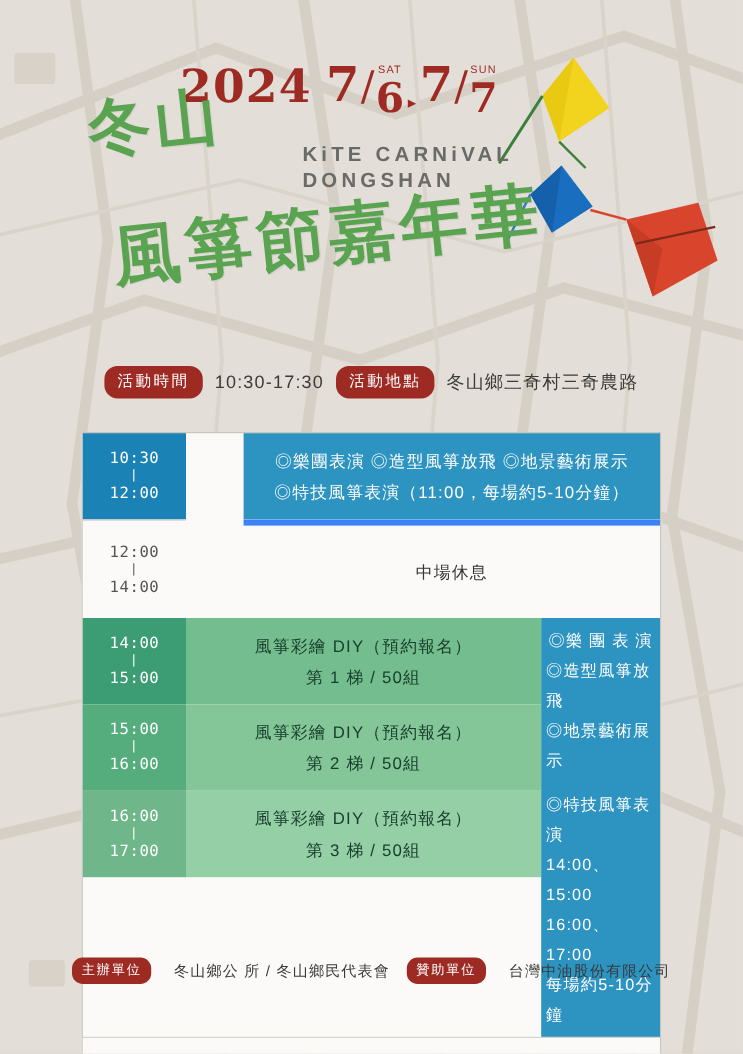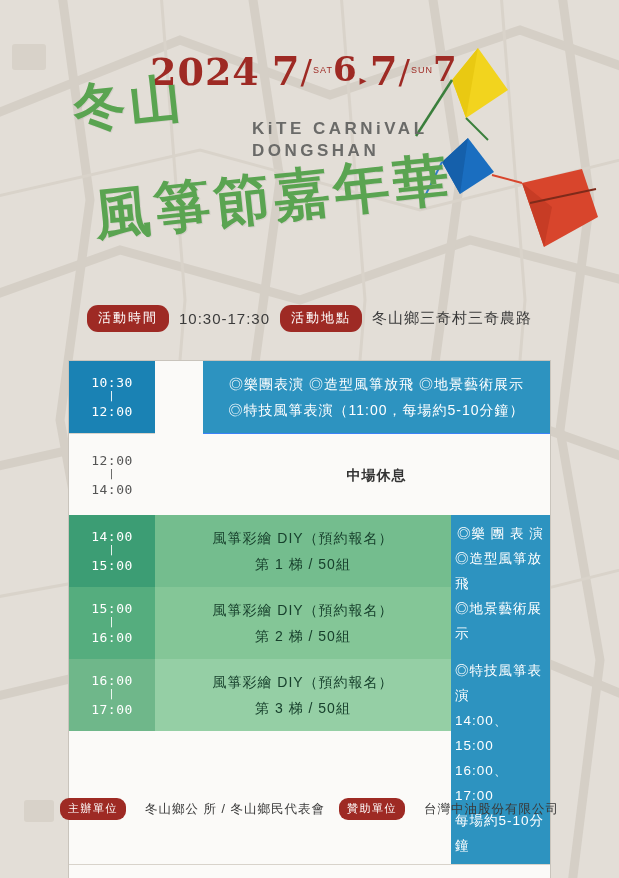--- a/index.html
+++ b/index.html
@@ -60,21 +60,21 @@
     line-height: 42px;
   }
   .slash {
     font-family: "DejaVu Serif", serif;
     font-size: 34px;
     color: #9e2a24;
     margin: 0 1px;
     line-height: 44px;
   }
   .dstack {
-    display: flex; flex-direction: row;
+    display: flex; flex-direction: column;
     align-items: center;
     line-height: 1;
   }
   .dstack .dow {
     font-size: 9px;
     color: #9e2a24;
     letter-spacing: 1px;
     margin-top: 4px;
   }
   .dstack .dday {
@@ -174,21 +174,21 @@
     font-size: 14px;
     line-height: 26px;
     letter-spacing: 1px;
     color: #2f2f2f;
   }
   
   .r1 .tcell { background: #1a82b4; color: #fff; }
   .r1 .body-cell { background: #2d93c0; color: #fff; }
   
   .r2 .tcell { background: #fbfaf8; color: #555; border-top: 1px solid #d8d3cb; }
-  .r2 .body-cell { background: #fbfaf8; color: #333; border-top: 1px solid #3b82f6; height: 82px; font-weight: bold; }
+  .r2 .body-cell { background: #fbfaf8; color: #333; border-top: 5px solid #3b82f6; height: 82px; }
   
   .gwrap { display: flex; }
   .gleft { flex: 0 0 382px; }
   .grow { display: flex; height: 72px; }
   .grow .tcell { color: #fff; }
   .g1 .tcell { background: #3c9d74; }
   .g1 .body-cell { background: #74bd8e; color: #17402c; }
   .g2 .tcell { background: #55ad7e; }
   .g2 .body-cell { background: #84c697; color: #17402c; }
   .g3 .tcell { background: #6fb78a; }

